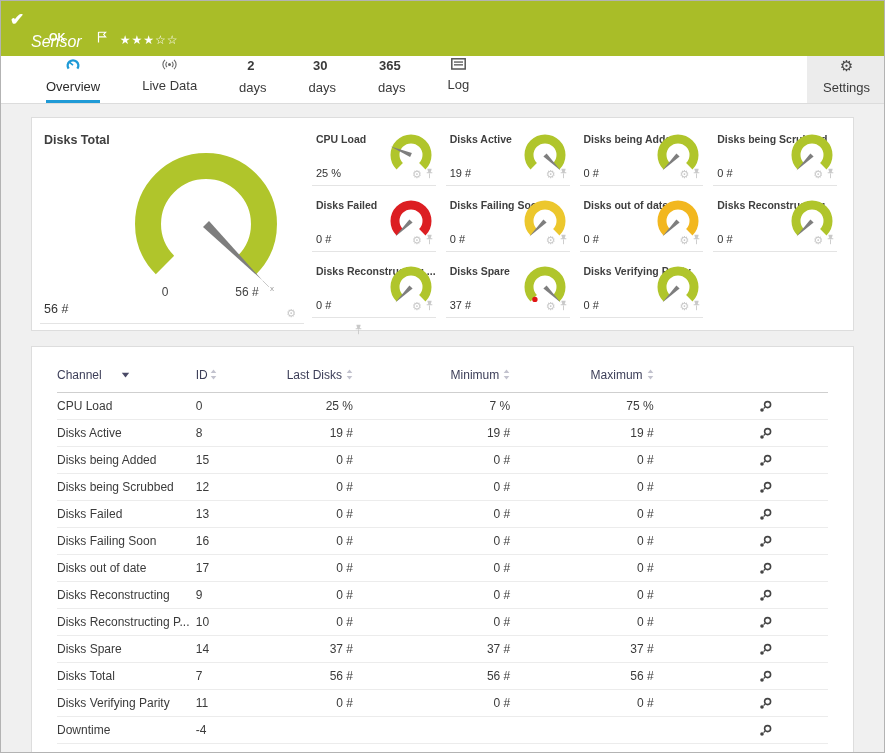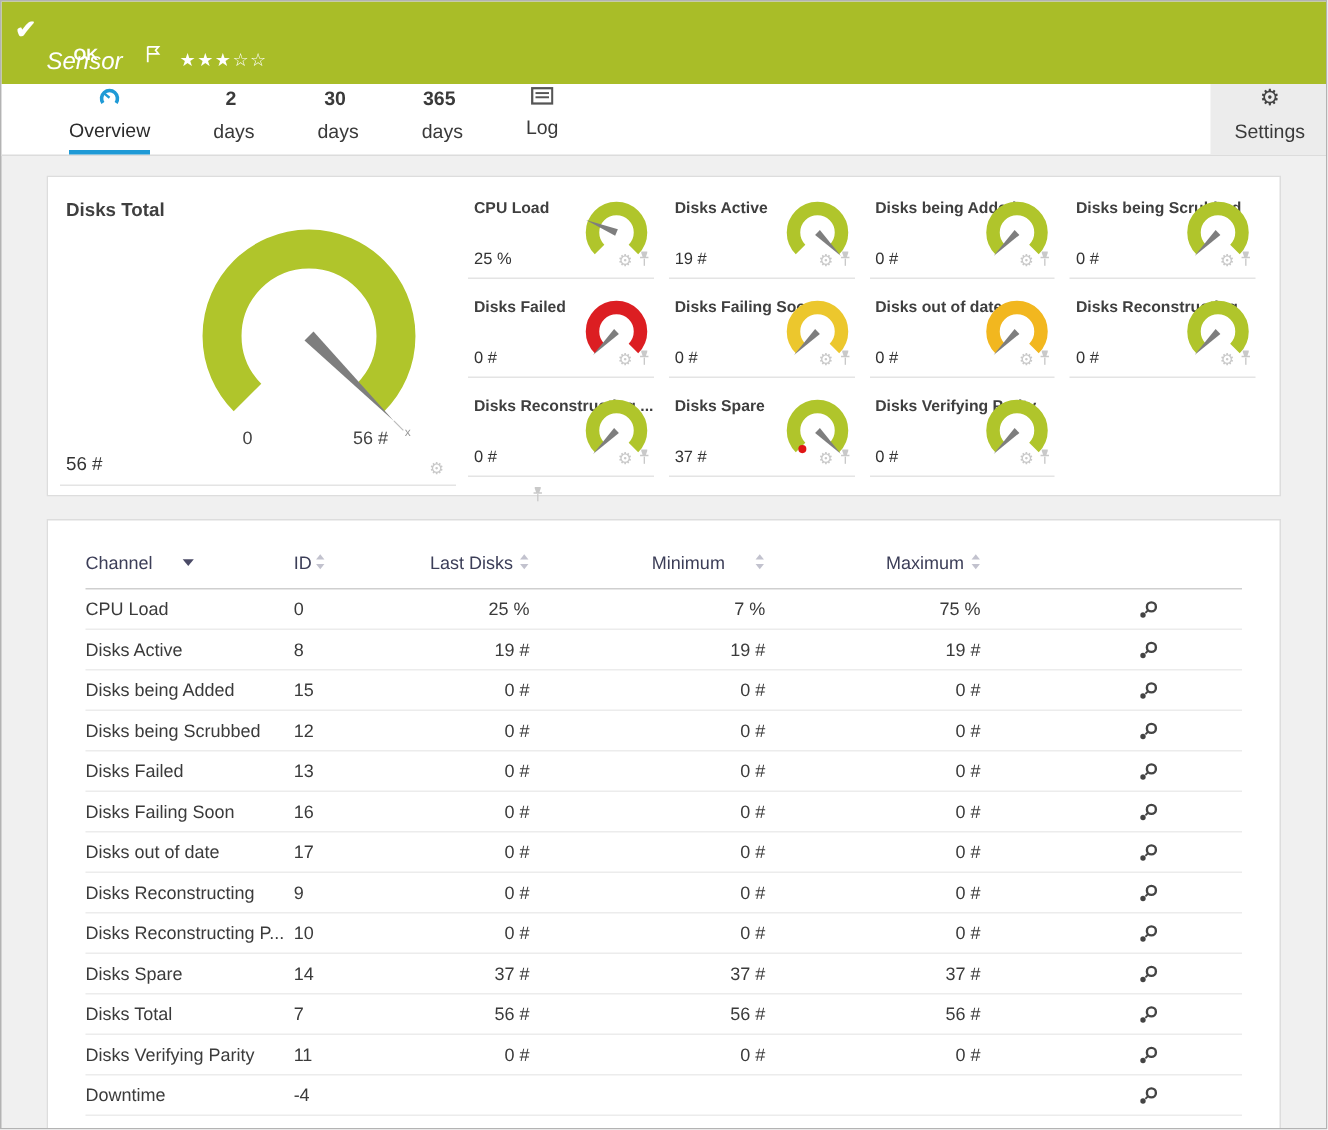--- a/index.html
+++ b/index.html
@@ -45,21 +45,21 @@
   .gcell .gicons { position:absolute; right:10px; bottom:6px; display:flex; align-items:center; gap:3px; }
   .gearglyph-sm { font-size:11px; color:#c9c9c9; line-height:1; cursor:pointer; }
 
   
   .table-panel { margin-top:15px; height:420px; padding:10px 25px 0 25px; }
   .thead { display:flex; align-items:center; height:36px; border-bottom:1px solid #cfcfcf; font-size:12px; color:#3c3e58; }
   .trow { display:flex; align-items:center; height:27px; border-bottom:1px solid #ececec; font-size:12px; color:#3b3b3b; }
   .c1 { width:150px; display:flex; align-items:center; gap:19px; }
   .c2 { width:80px; display:flex; align-items:center; gap:2px; }
   .c3 { width:90px; text-align:right; display:flex; justify-content:flex-end; align-items:center; gap:4px; }
-  .c4 { width:170px; text-align:right; display:flex; justify-content:flex-end; align-items:center; gap:20px; }
+  .c4 { width:170px; text-align:right; display:flex; justify-content:flex-end; align-items:center; gap:4px; }
   .c5 { width:155px; text-align:right; display:flex; justify-content:flex-end; align-items:center; gap:4px; }
   .c6 { width:180px; padding-left:105px; display:flex; align-items:center; }
   .thead .hlabel { cursor:pointer; }
   .editicon { cursor:pointer; display:inline-flex; }
 </style>
 </head>
 <body>
 
 <div class="frame">
 
@@ -78,20 +78,27 @@
     <span class="status-ok">OK</span>
   </div>
 
   <div class="tabstrip" id="tabstrip">
       <div class="tab active">
         <svg width="14" height="14" viewBox="0 0 14 14">
           <path d="M2.6 10.6 A5.3 5.3 0 1 1 11.4 10.6" fill="none" stroke="#1f9ad6" stroke-width="2.4"></path>
           <line x1="7" y1="7.2" x2="3.6" y2="4.4" stroke="#1f9ad6" stroke-width="1.6"></line>
         </svg>
         <span>Overview</span>
+      </div>
+      <div class="tab">
+        <svg width="17" height="13" viewBox="0 0 17 13">
+          <circle cx="8.5" cy="6.5" r="1.5" fill="#666"></circle>
+          <path d="M6 3.8 a3.8 3.8 0 0 0 0 5.4 M4 1.8 a6.3 6.3 0 0 0 0 9.4 M11 3.8 a3.8 3.8 0 0 1 0 5.4 M13 1.8 a6.3 6.3 0 0 1 0 9.4" stroke="#666" stroke-width="1.1" fill="none"></path>
+        </svg>
+        <span>Live Data</span>
       </div>
       <div class="tab">
         <span class="bold">2</span>
         <span>days</span>
       </div>
       <div class="tab">
         <span class="bold">30</span>
         <span>days</span>
       </div>
       <div class="tab">

